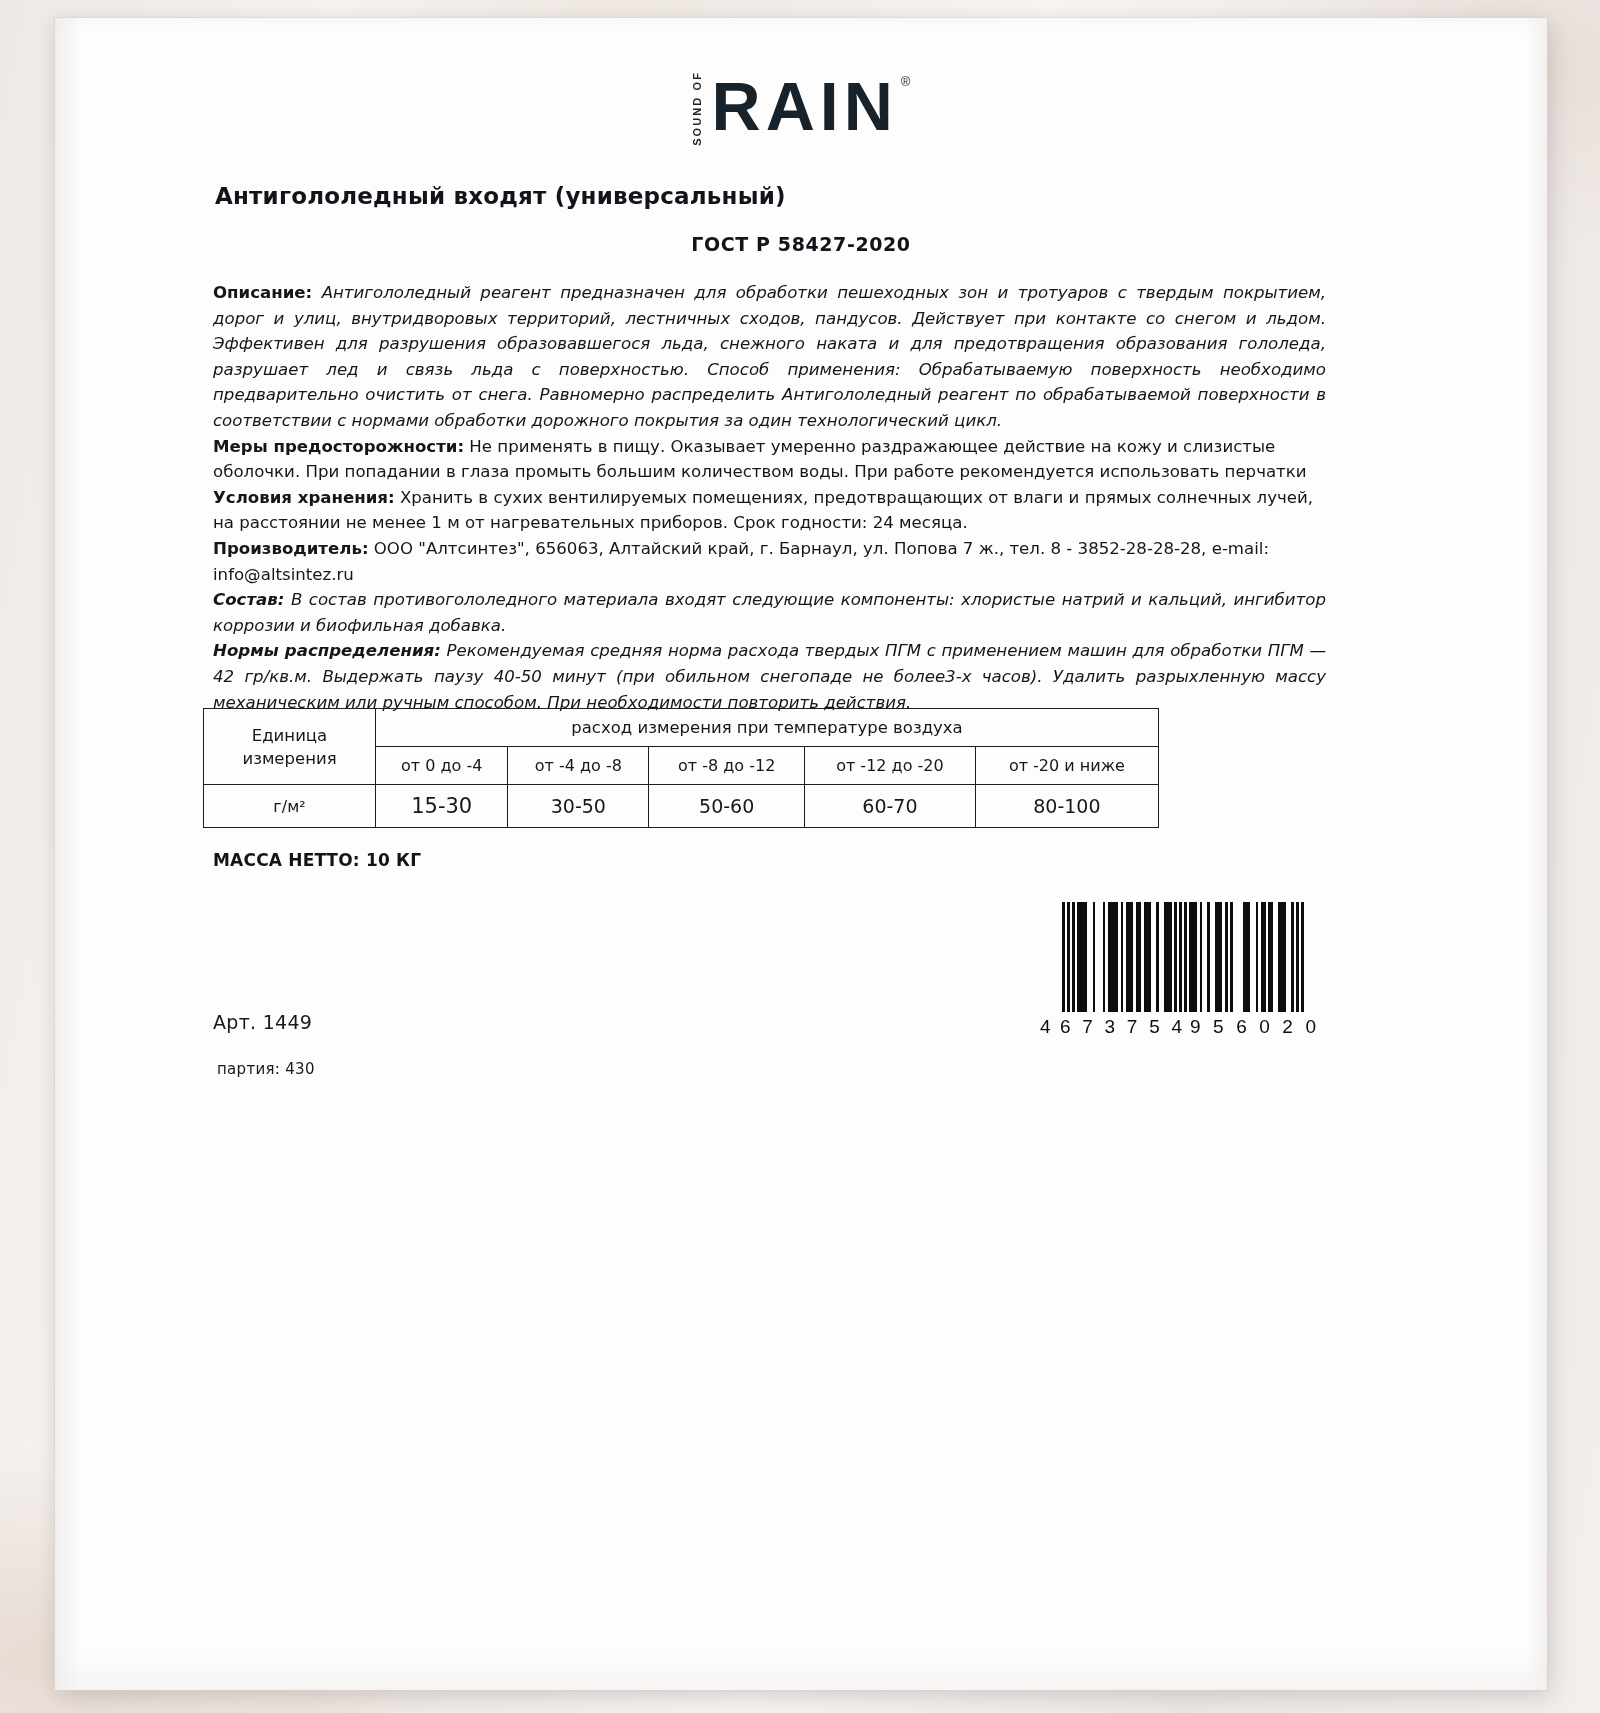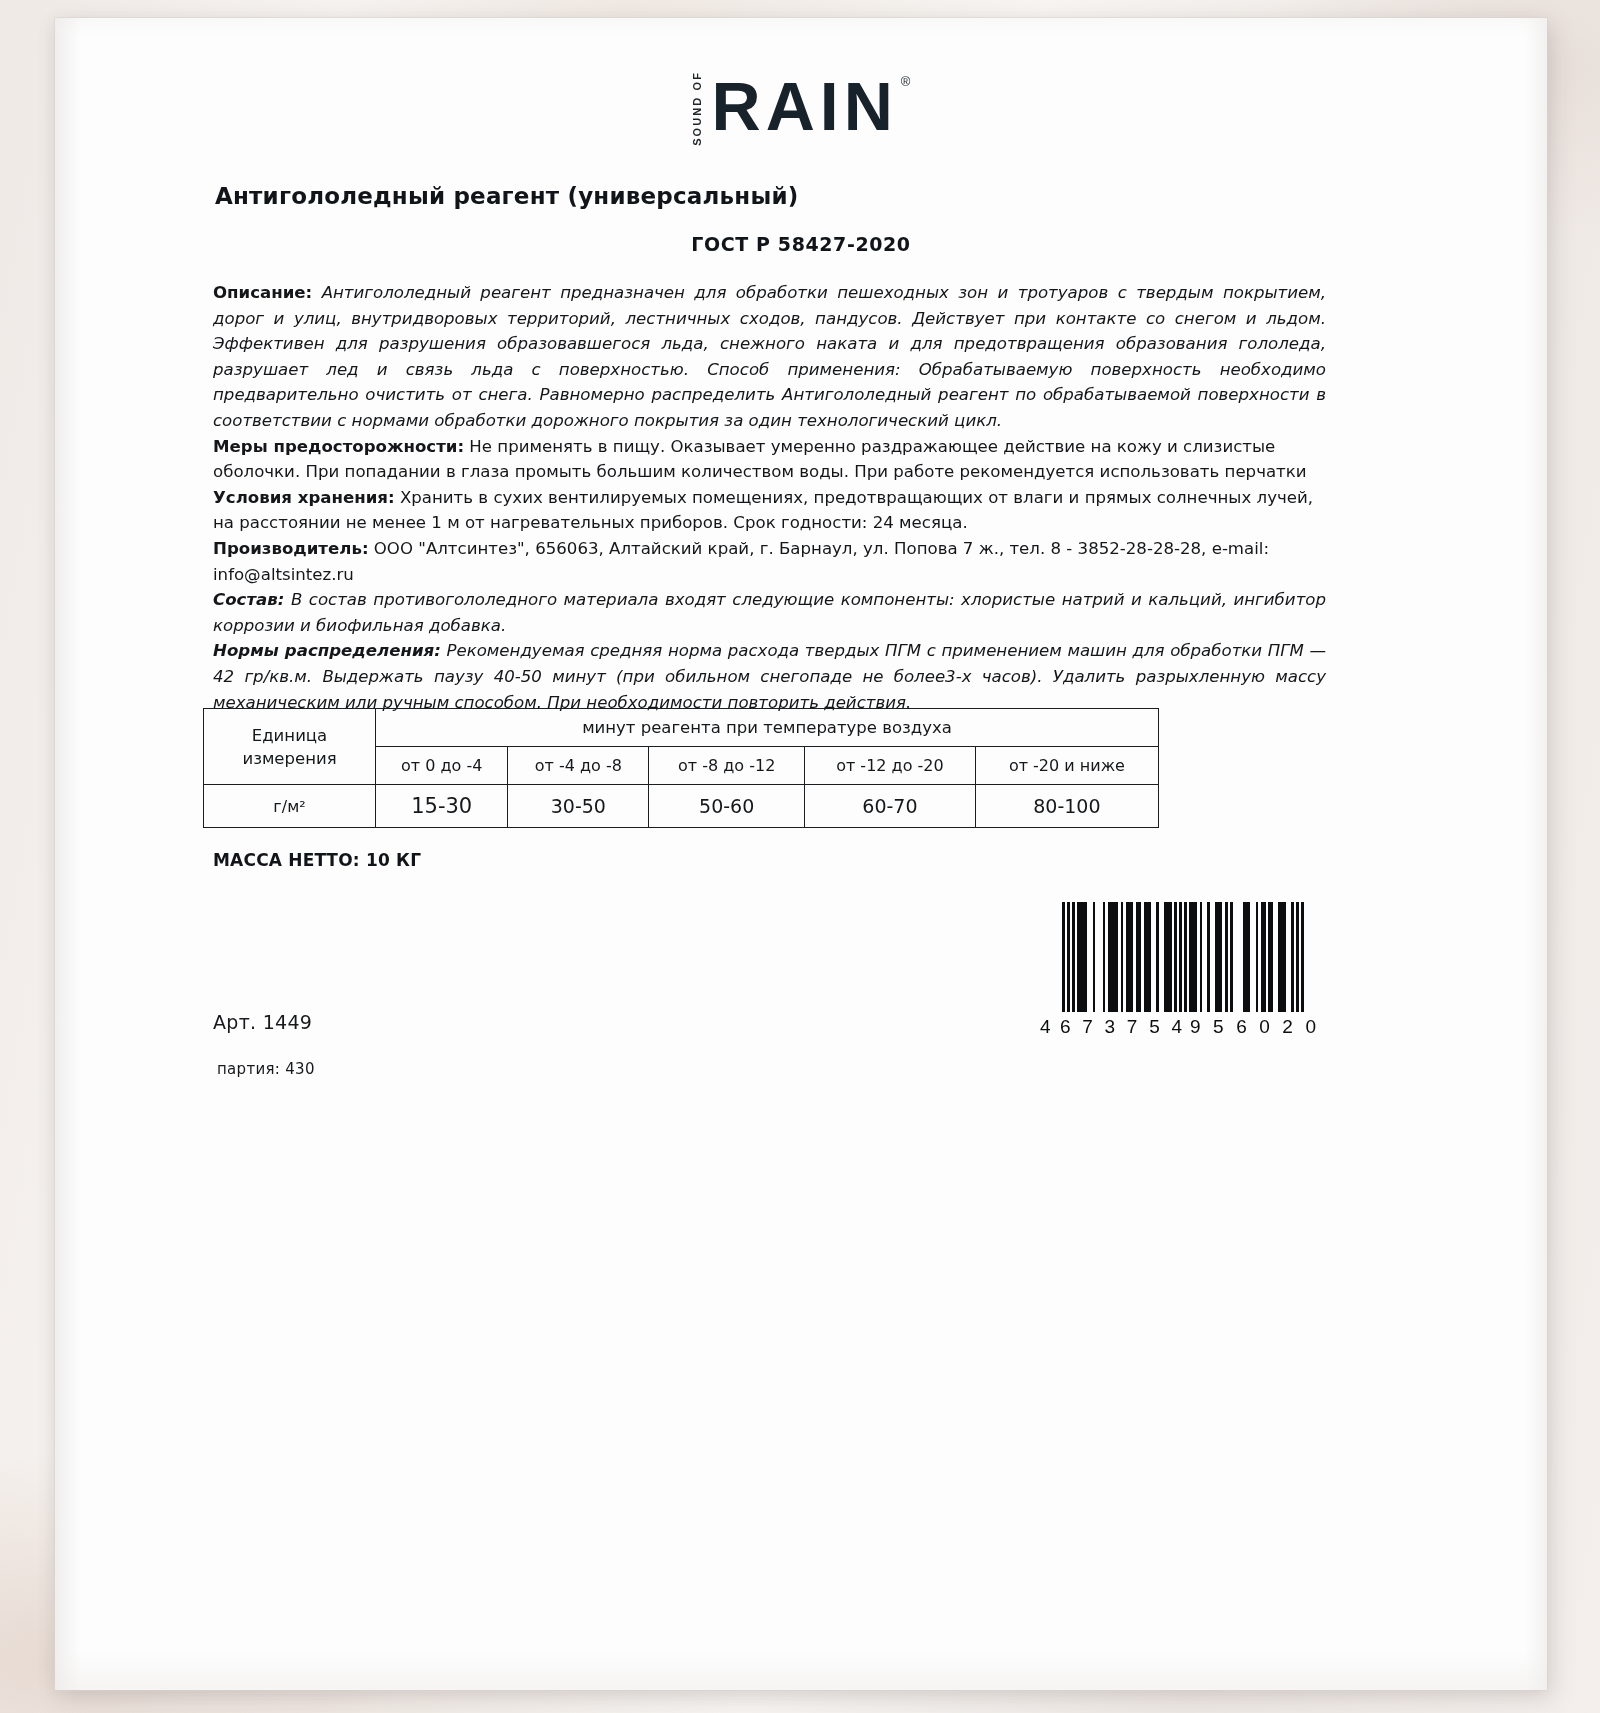--- a/index.html
+++ b/index.html
@@ -255,21 +255,21 @@
   <div class="content">
 
     <div class="logo-wrap">
       <div class="logo-inner">
         <span class="logo-sub">SOUND OF</span>
         <span class="logo-main">RAIN</span>
         <span class="logo-reg">®</span>
       </div>
     </div>
 
-    <div class="doc-title">Антигололедный реагент (универсальный)</div>
+    <div class="doc-title">Антигололедный входят (универсальный)</div>
     <div class="doc-gost">ГОСТ Р 58427-2020</div>
 
     <div class="body-block">
 
       <p class="para just">
         <span class="lead">Описание:</span><span class="it"> Антигололедный реагент предназначен для обработки пешеходных зон и тротуаров с твердым покрытием, дорог и улиц, внутридворовых территорий, лестничных сходов, пандусов. Действует при контакте со снегом и льдом. Эффективен для разрушения образовавшегося льда, снежного наката и для предотвращения образования гололеда, разрушает лед и связь льда с поверхностью. Способ применения: Обрабатываемую поверхность необходимо предварительно очистить от снега. Равномерно распределить Антигололедный реагент по обрабатываемой поверхности в соответствии с нормами обработки дорожного покрытия за один технологический цикл.</span>
       </p>
 
       <p class="para">
         <span class="lead">Меры предосторожности:</span><span> Не применять в пищу. Оказывает умеренно раздражающее действие на кожу и слизистые оболочки. При попадании в глаза промыть большим количеством воды. При работе рекомендуется использовать перчатки</span>
@@ -290,21 +290,21 @@
       <p class="para just">
         <span class="lead-i">Нормы распределения:</span><span class="it"> Рекомендуемая средняя норма расхода твердых ПГМ с применением машин для обработки ПГМ — 42 гр/кв.м. Выдержать паузу 40-50 минут (при обильном снегопаде не более3-х часов). Удалить разрыхленную массу механическим или ручным способом. При необходимости повторить действия.</span>
       </p>
 
     </div>
 
     <table class="norm-table">
       <tbody>
         <tr>
           <td class="cell-unit-head" rowspan="2">Единица измерения</td>
-          <td class="cell-span-head" colspan="5">минут реагента при температуре воздуха</td>
+          <td class="cell-span-head" colspan="5">расход измерения при температуре воздуха</td>
         </tr>
         <tr>
           <td class="cell-temp">от 0 до -4</td>
           <td class="cell-temp">от -4 до -8</td>
           <td class="cell-temp">от -8 до -12</td>
           <td class="cell-temp">от -12 до -20</td>
           <td class="cell-temp">от -20 и ниже</td>
         </tr>
         <tr>
           <td class="cell-unit-val">г/м²</td>

